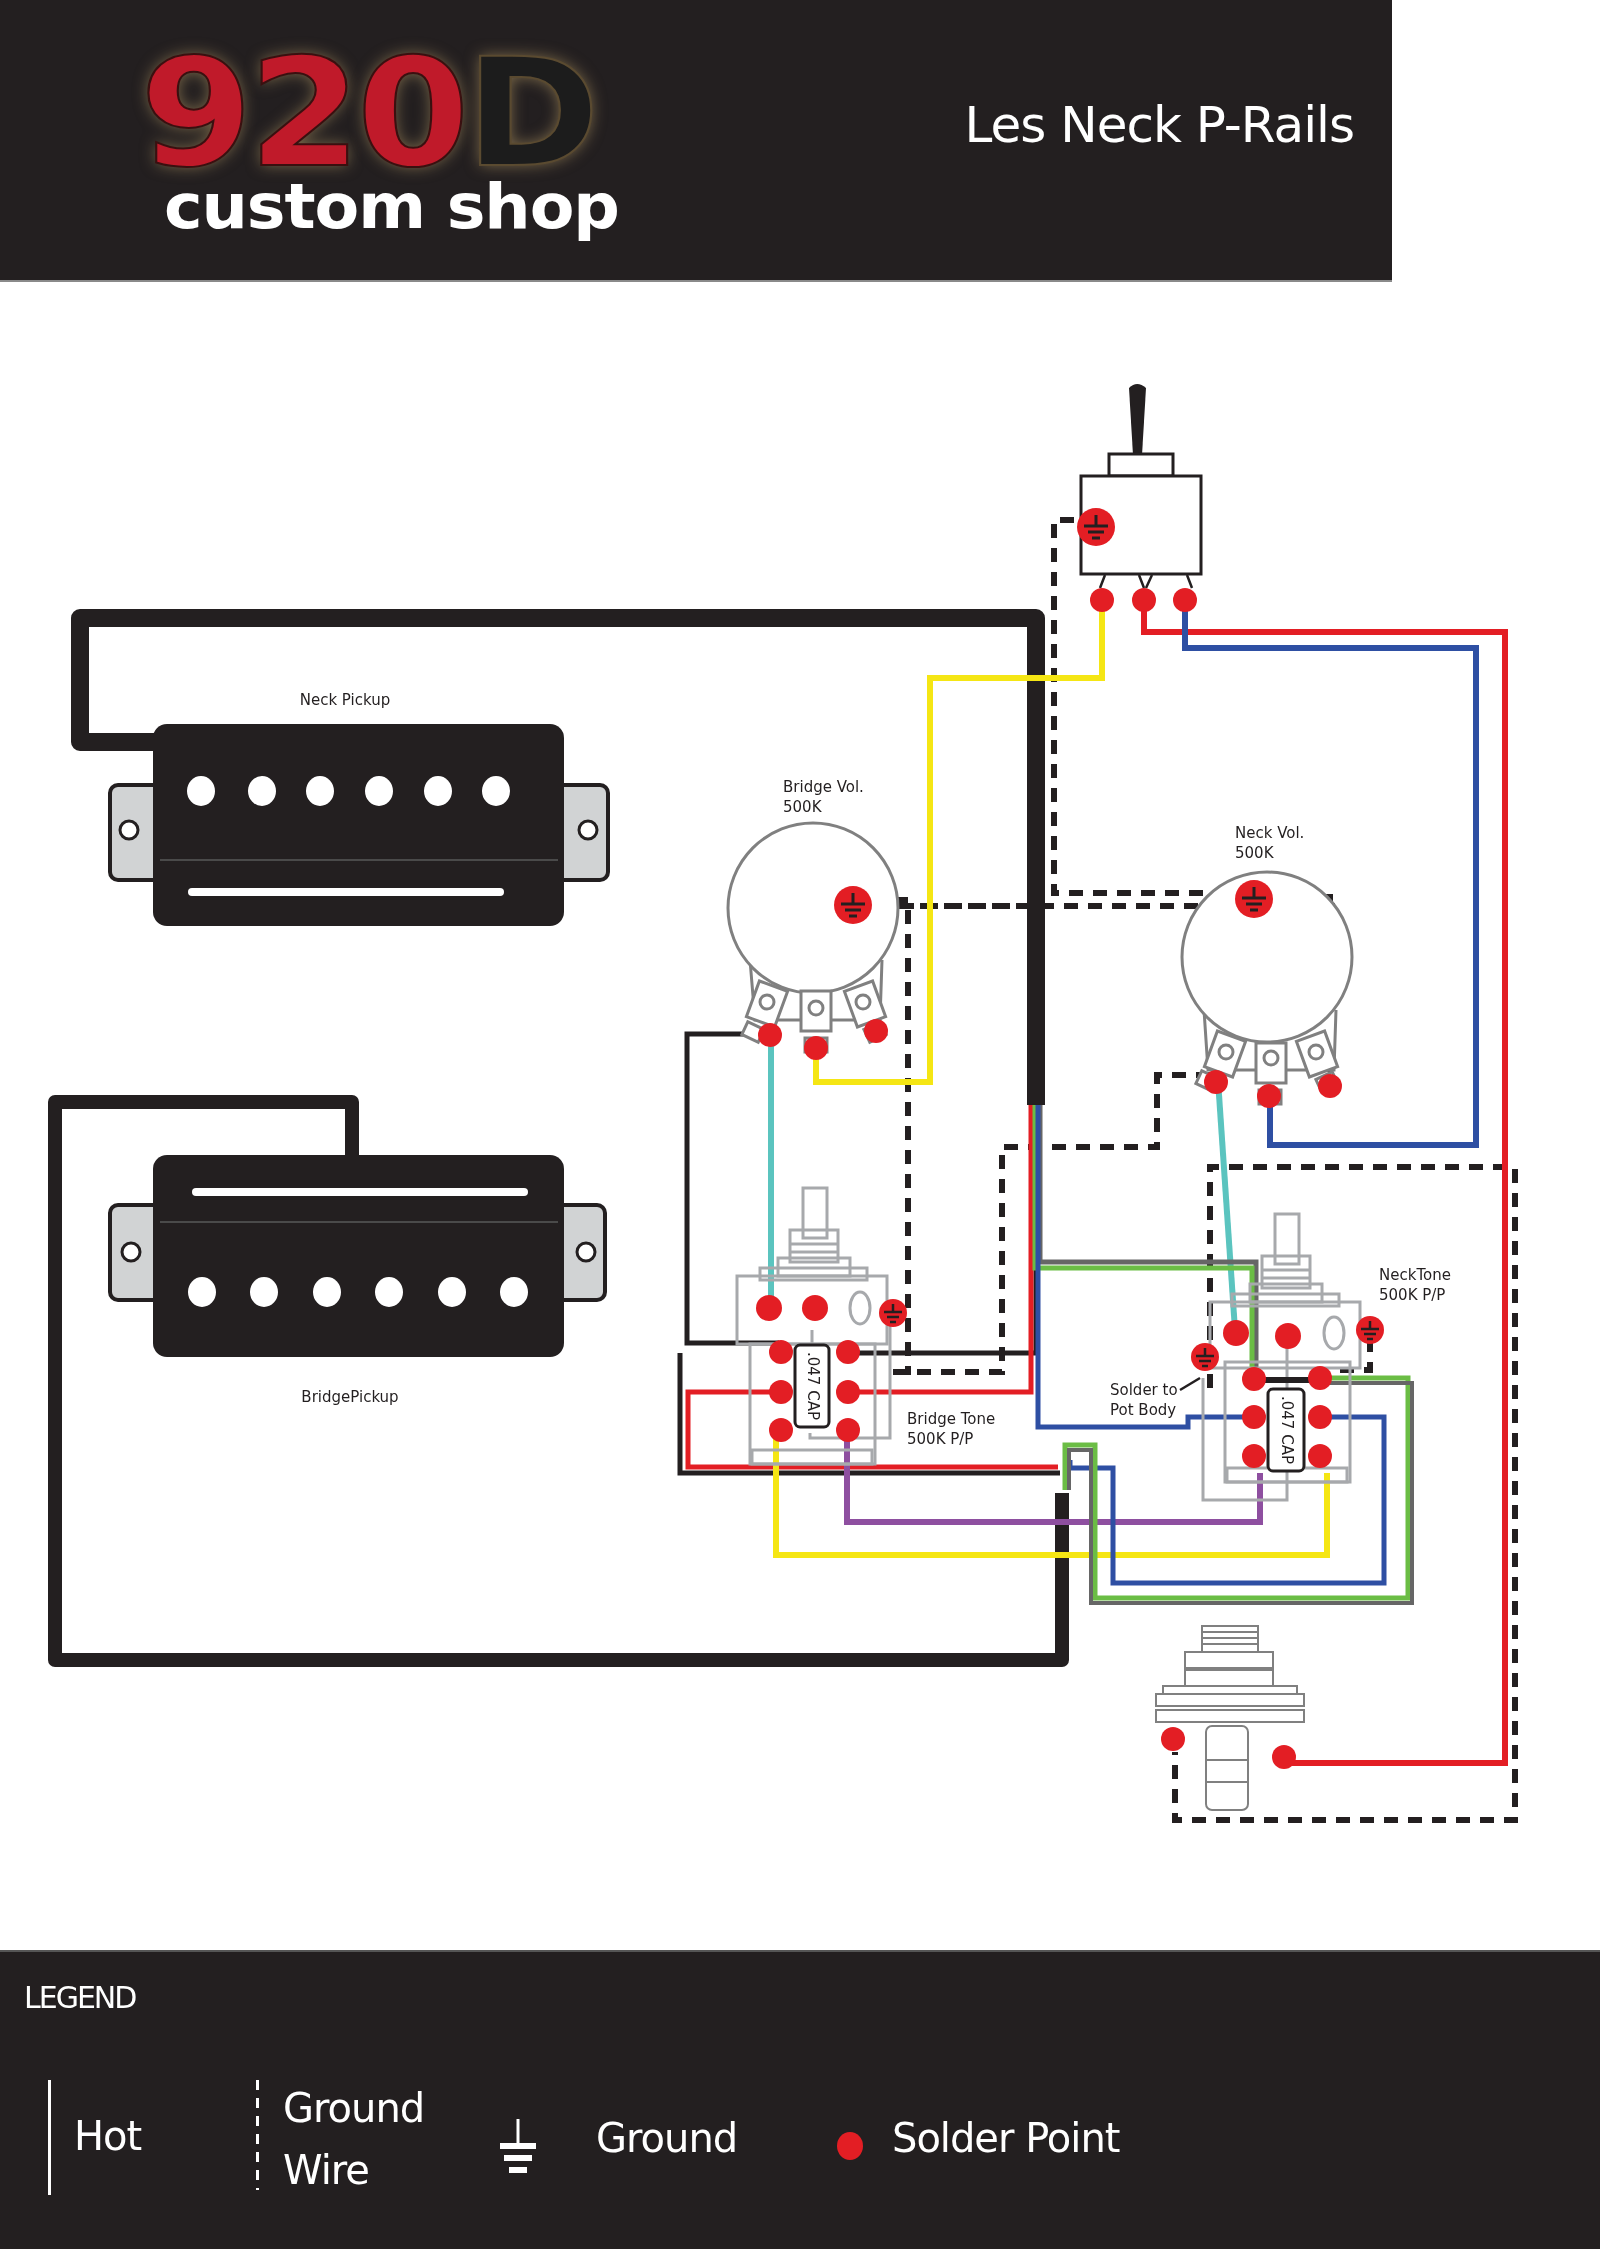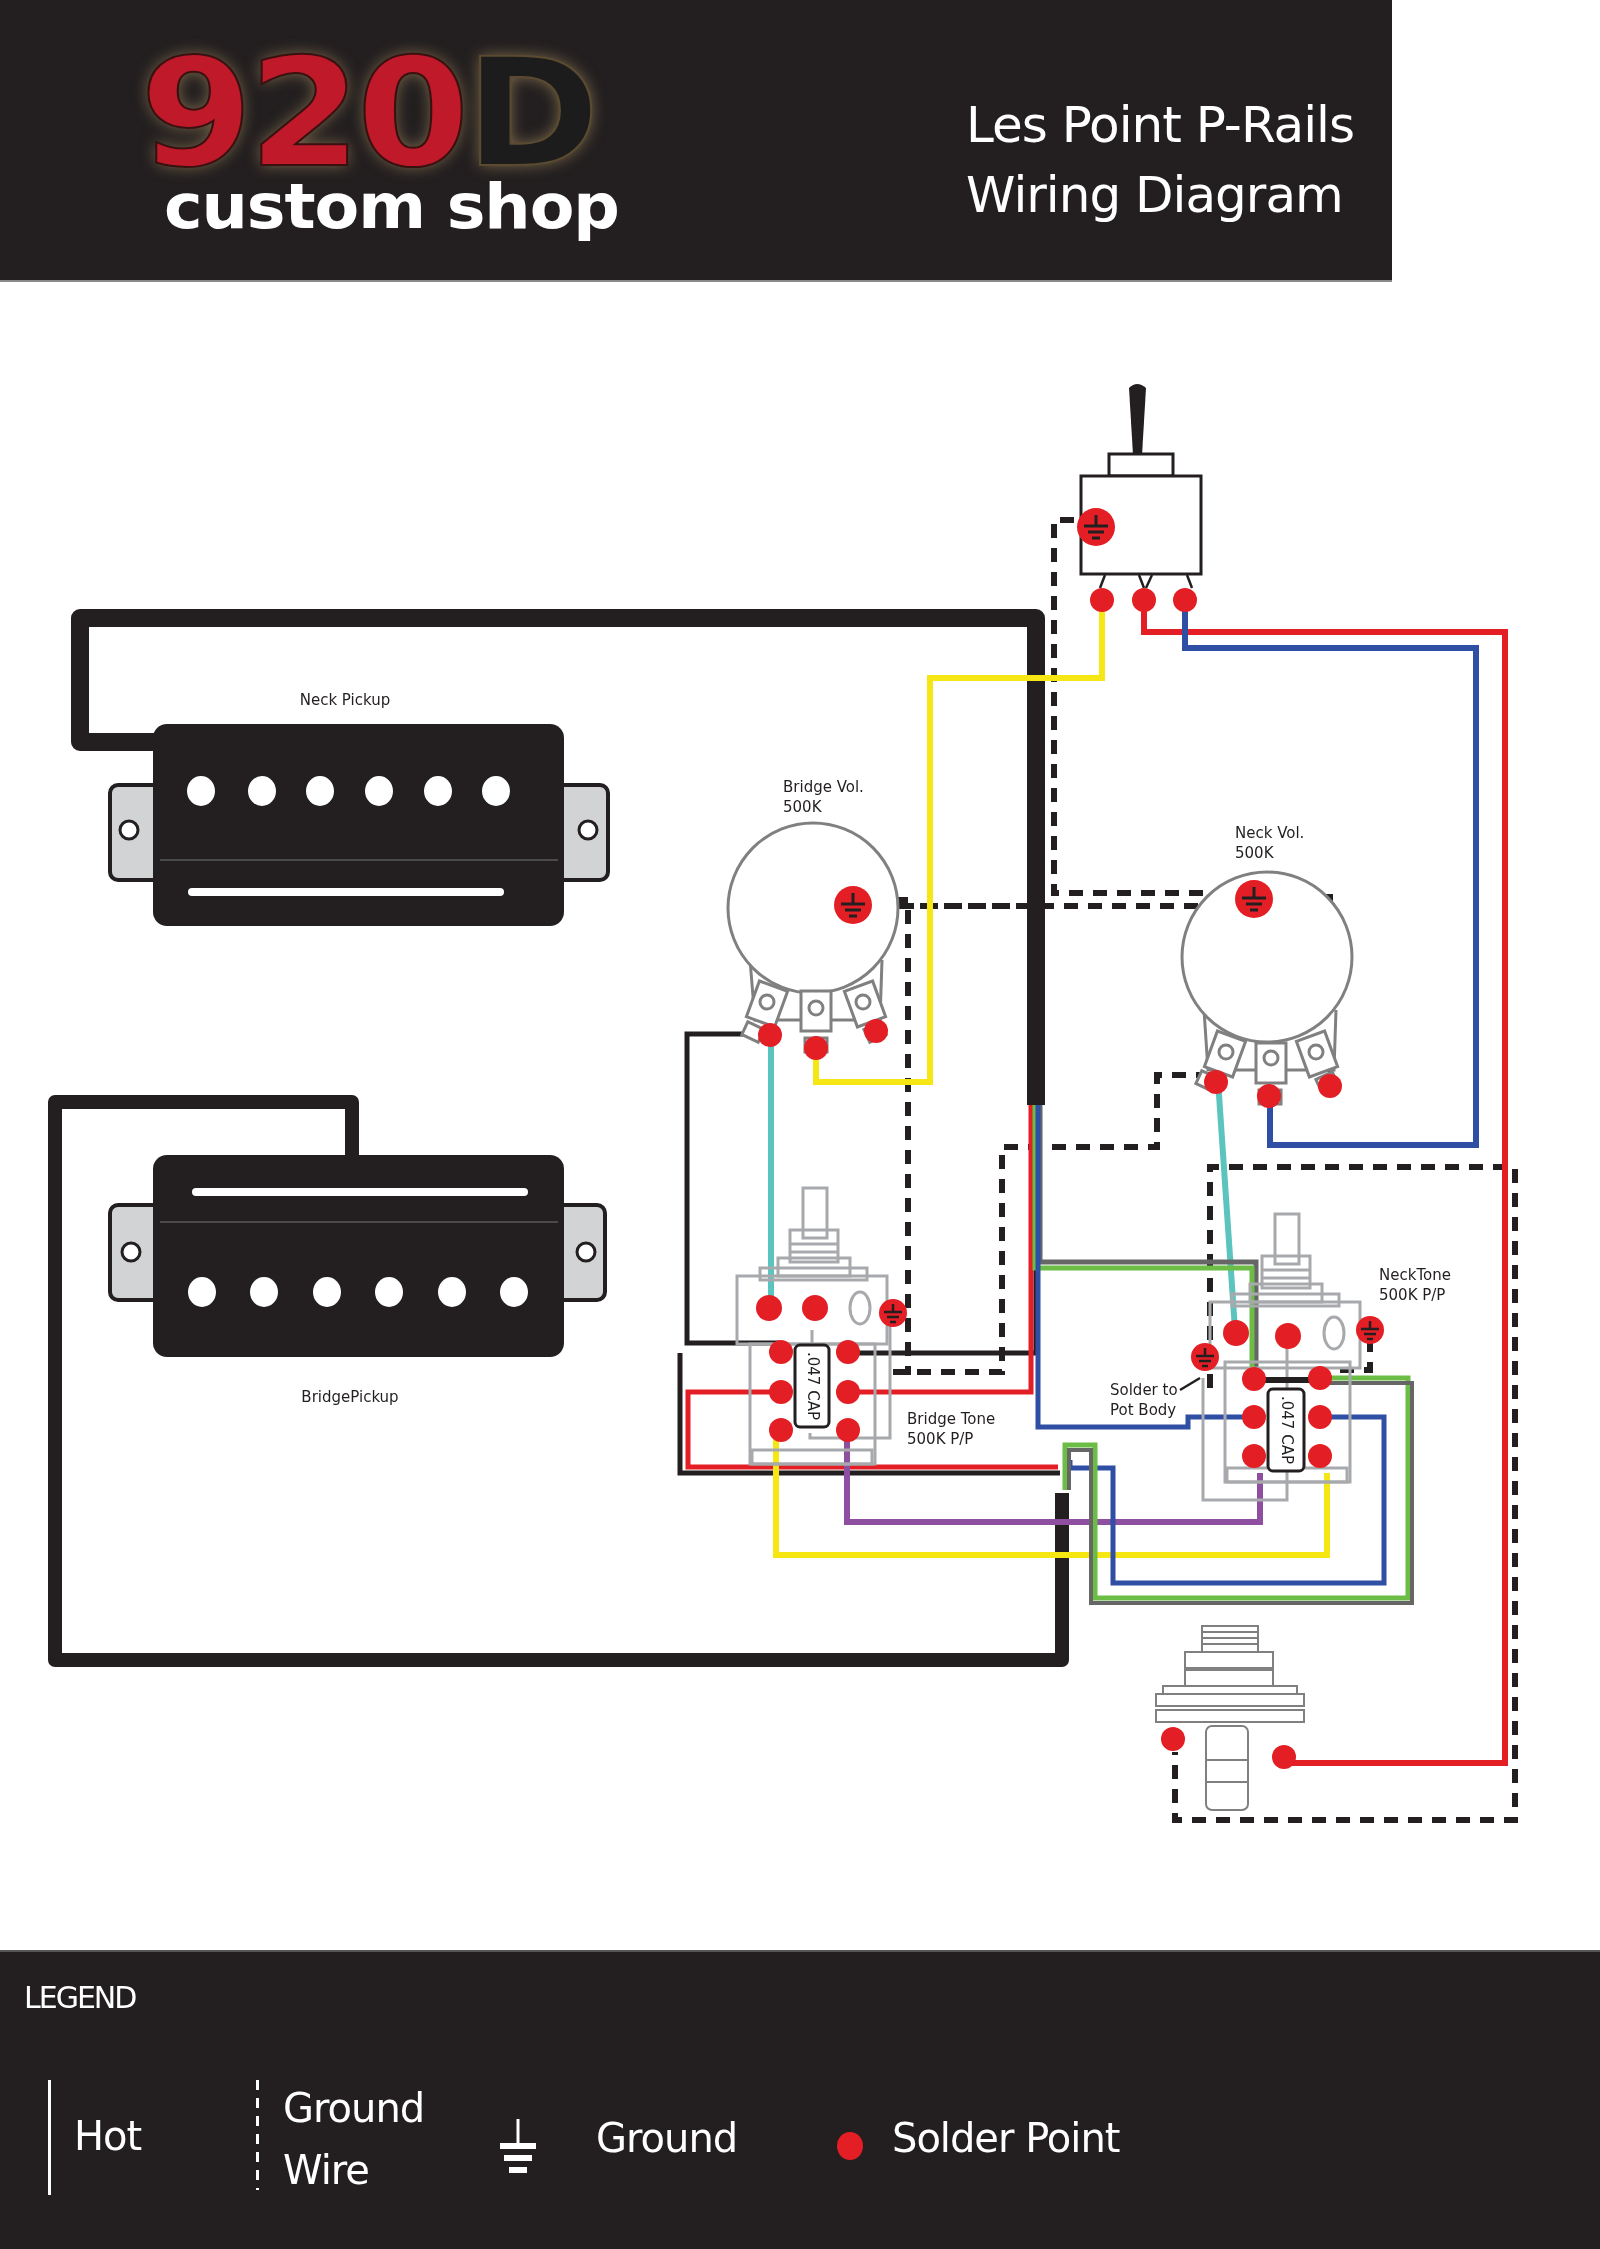--- a/index.html
+++ b/index.html
@@ -20,22 +20,21 @@
 </style>
 </head>
 <body>
 
 <div class="header">
   <div class="logo-920">
     <span class="digits">920</span><span class="d">D</span>
   </div>
   <div class="logo-sub">custom shop</div>
   <div class="title">
-    <div>Les Point P-Rails</div>
-    <div>Wiring Diagram</div>
+    <div>Les Neck P-Rails</div>
   </div>
 </div>
 
 <svg class="diagram" width="1600" height="1668" viewBox="0 282 1600 1668">
   <defs>
     <g id="gnd">
       <circle r="19" fill="#e31e24"></circle>
       <line x1="0" y1="-12" x2="0" y2="-2" stroke="#231f20" stroke-width="3"></line>
       <line x1="-12" y1="-1" x2="12" y2="-1" stroke="#231f20" stroke-width="3"></line>
       <line x1="-8" y1="5" x2="8" y2="5" stroke="#231f20" stroke-width="3"></line>

